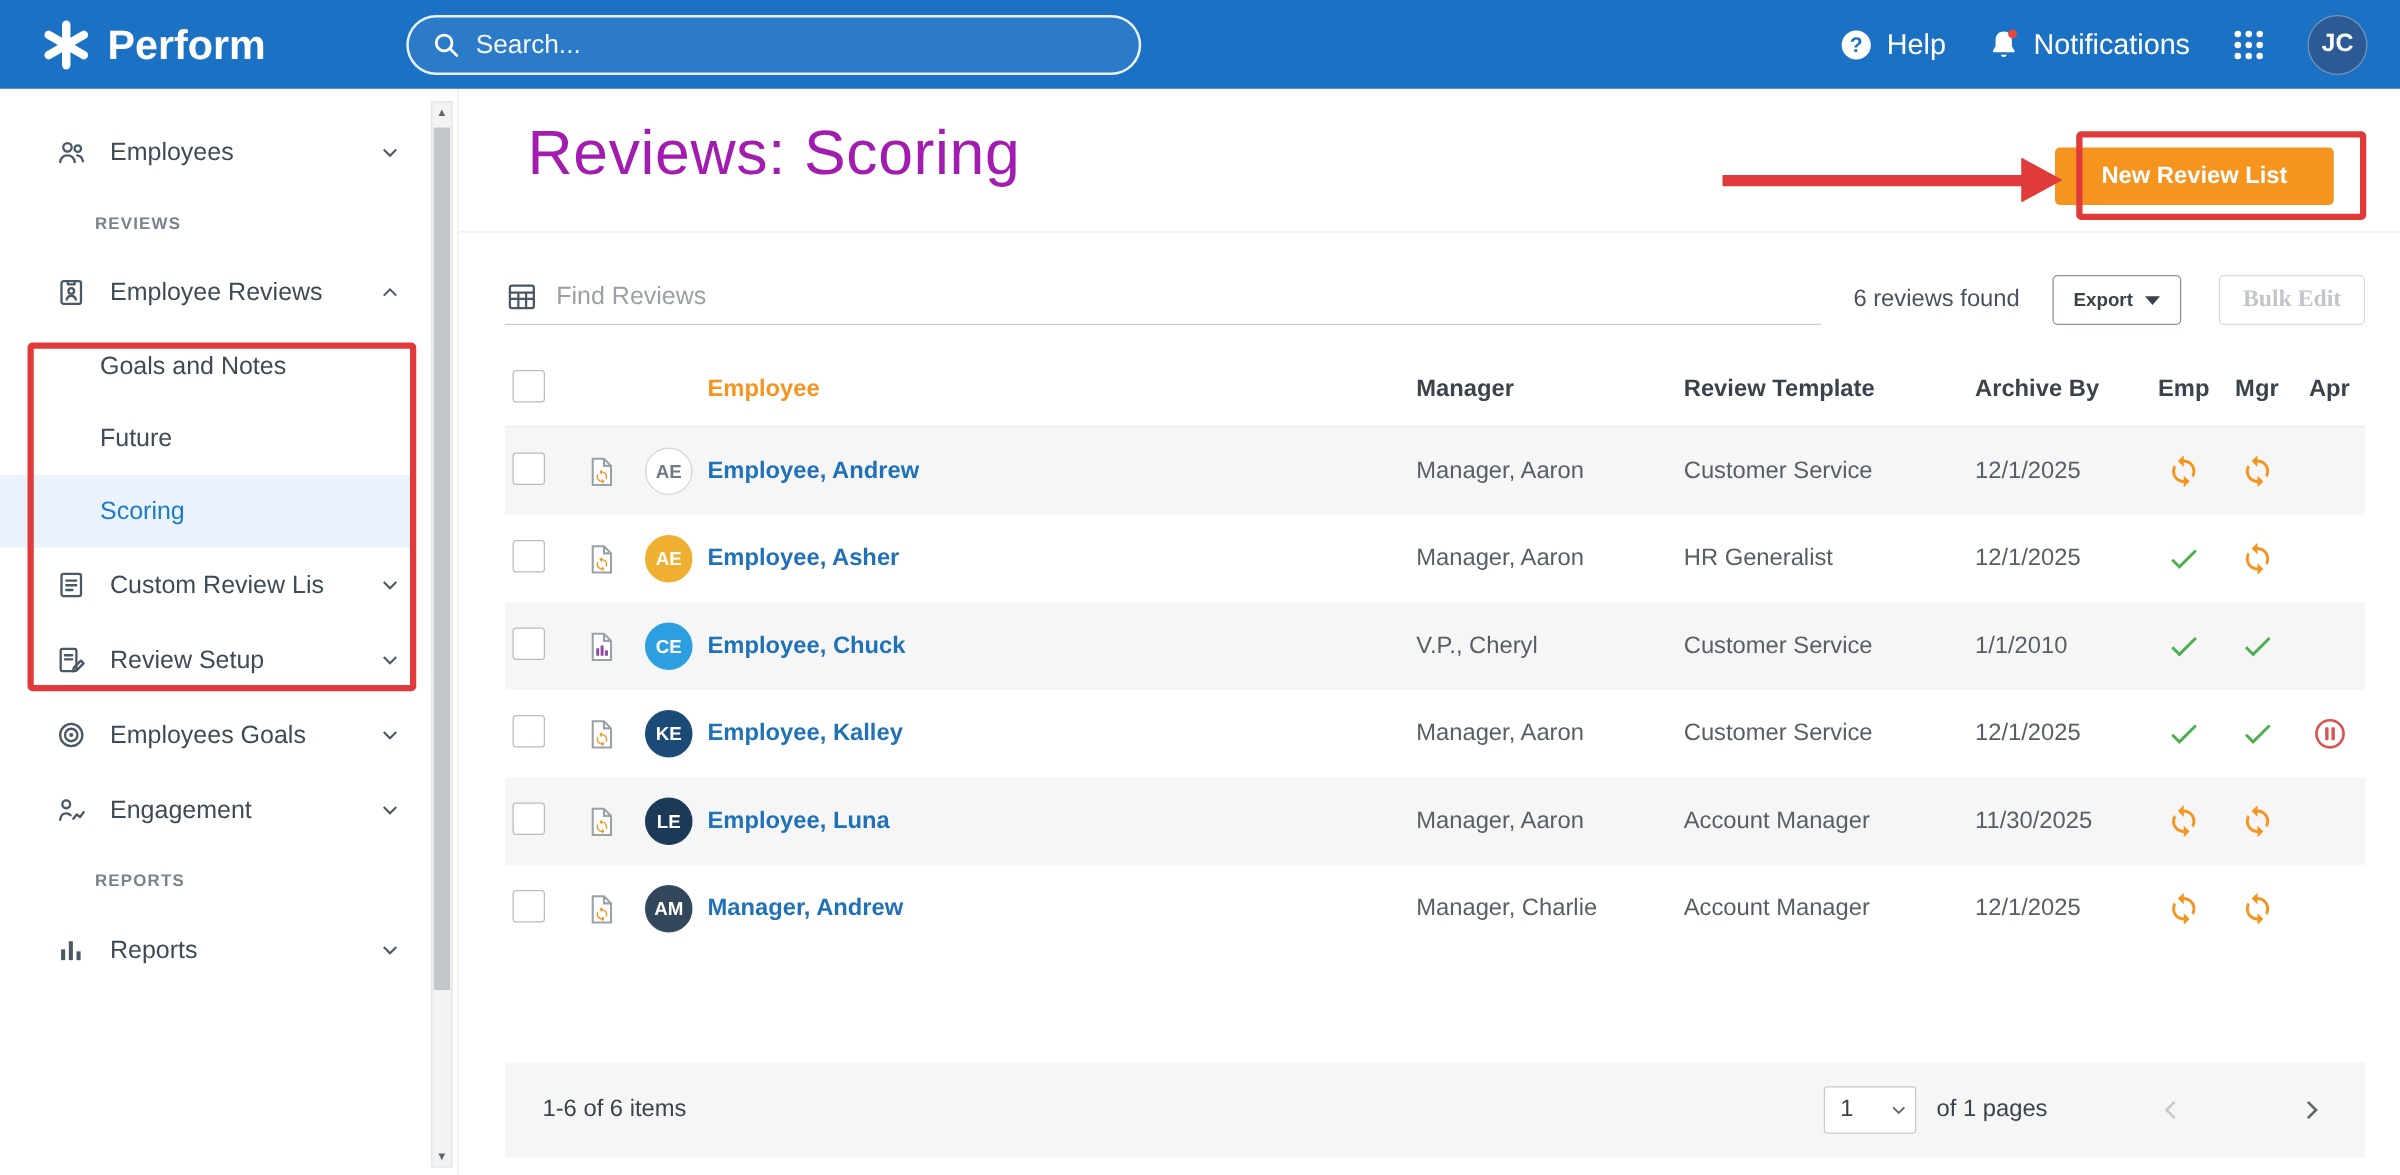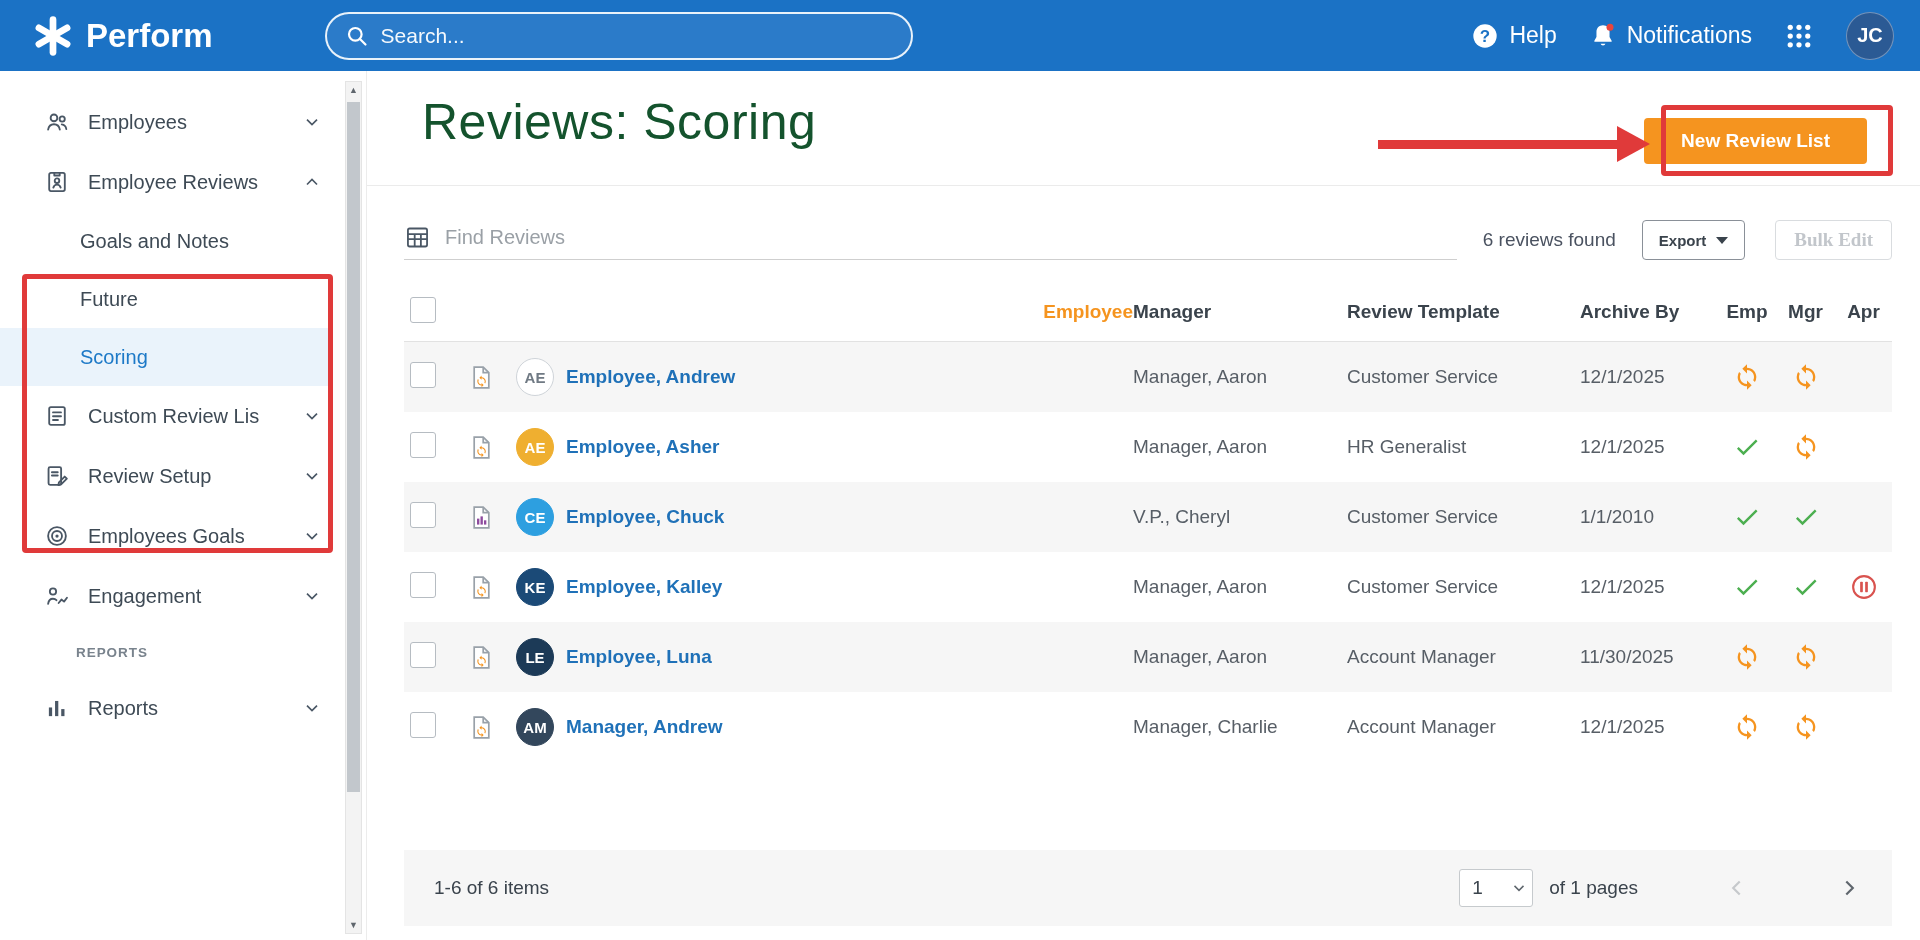--- a/index.html
+++ b/index.html
@@ -51,21 +51,21 @@
     justify-content:center;font-size:9px;color:#5F666D;cursor:pointer;}
   .sb-up{top:0;}
   .sb-down{bottom:0;}
   .sb-thumb{position:absolute;left:1px;right:1px;top:20px;height:690px;background:#C2C7CC;
     cursor:grab;}
 
   
   .main{position:absolute;left:367px;top:71px;right:0;bottom:0;background:#fff;overflow:hidden;}
   .page-head{position:relative;height:115px;border-bottom:1px solid #EBEBEB;}
   .page-title{position:absolute;left:55px;top:22px;font-size:50px;font-weight:300;
-    color:#14532d;letter-spacing:.5px;}
+    color:#a21caf;letter-spacing:.5px;}
   .btn-new{position:absolute;right:53px;top:47px;height:46px;padding:0 37px;
     background:var(--accent-orange,#F5941F);border:none;border-radius:4px;color:#fff;
     font-size:19px;font-weight:700;font-family:inherit;cursor:pointer;}
 
   .toolbar{display:flex;align-items:center;margin:34px 28px 0 37px;height:40px;}
   .find-wrap{flex:0 0 1053px;display:flex;align-items:center;gap:14px;
     border-bottom:1px solid #CFCFCF;height:40px;padding-bottom:4px;}
   .find-wrap svg{width:27px;height:27px;flex:none;}
   .find-wrap input{flex:1;border:none;outline:none;font-size:20px;font-family:inherit;
     color:#3A434C;background:transparent;}
@@ -78,21 +78,21 @@
     border-top:7px solid #3A434C;}
   .btn-bulk{height:40px;margin-left:30px;padding:0 18px;background:#fff;border:1px solid #D9DCDF;
     border-radius:4px;font-size:19px;font-weight:700;color:#C2C6CB;font-family:Liberation Serif, serif;cursor:default;}
 
   
   .tbl{margin:22px 0 0 37px;width:1488px;}
   .tgrid{display:grid;grid-template-columns:55px 45px 62px 1fr 214px 233px 138px 58px 59px 57px;
     align-items:center;}
   .thead{height:60px;border-bottom:1px solid #E2E2E2;}
   .th{font-size:19px;font-weight:700;color:#3A434C;cursor:pointer;}
-  .th.orange{color:var(--accent-orange,#F5941F);text-align:right;}
+  .th.orange{color:var(--accent-orange,#F5941F);}
   .th.center,.c-st{text-align:center;}
   .trow{height:70px;}
   .trows .trow:nth-child(odd){background:#F6F6F6;}
   .c-check{padding-left:6px;}
   input.cb{appearance:none;-webkit-appearance:none;width:26px;height:26px;background:#fff;
     border:1px solid #B6BCC2;border-radius:3px;cursor:pointer;}
   .c-doc{display:flex;justify-content:center;cursor:pointer;}
   .c-doc svg{width:27px;height:27px;}
   .c-av{display:flex;justify-content:center;}
   .avatar{width:38px;height:38px;border-radius:50%;display:flex;align-items:center;
@@ -191,20 +191,21 @@
         <circle cx="9.2" cy="8.2" r="3.1"></circle>
           <path d="M3.8 19c.5-3.1 2.6-4.9 5.4-4.9s4.9 1.8 5.4 4.9"></path>
         <circle cx="16.8" cy="9.2" r="2.4"></circle>
           <path d="M16.4 14.2c2.2.3 3.8 1.8 4.2 4.3"></path>
       </svg>
       <span>Employees</span>
       <svg class="chev" viewBox="0 0 24 24" fill="none" stroke="#4A5765" stroke-width="2">
           <path d="M6 9.2l6 6 6-6"></path>
         </svg>
     </div>
+    <div class="side-section">REVIEWS</div>
     <div class="side-item">
       <svg class="ic" viewBox="0 0 24 24" fill="none" stroke="#4A5765" stroke-width="1.7" stroke-linecap="round" stroke-linejoin="round">
         <rect x="4.8" y="3.6" width="14.4" height="16.8" rx="1.6"></rect>
           <path d="M9.5 3.6V6h5V3.6"></path>
         <circle cx="12" cy="10.8" r="2.1"></circle>
           <path d="M8.6 17.2c.6-1.9 1.8-2.8 3.4-2.8s2.8.9 3.4 2.8"></path>
       </svg>
       <span>Employee Reviews</span>
       <svg class="chev" viewBox="0 0 24 24" fill="none" stroke="#4A5765" stroke-width="2">
           <path d="M6 15l6-6 6 6"></path>

